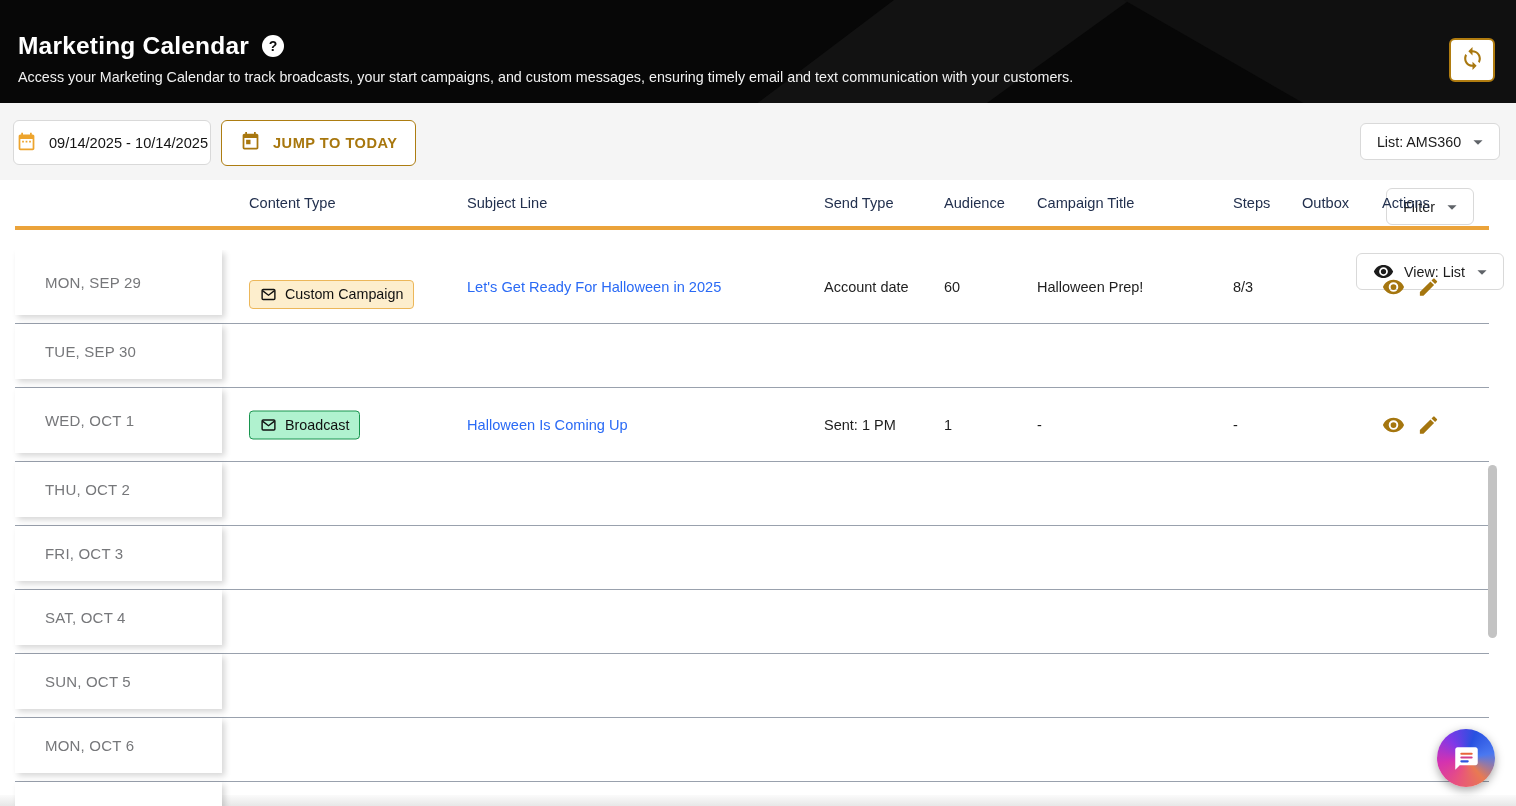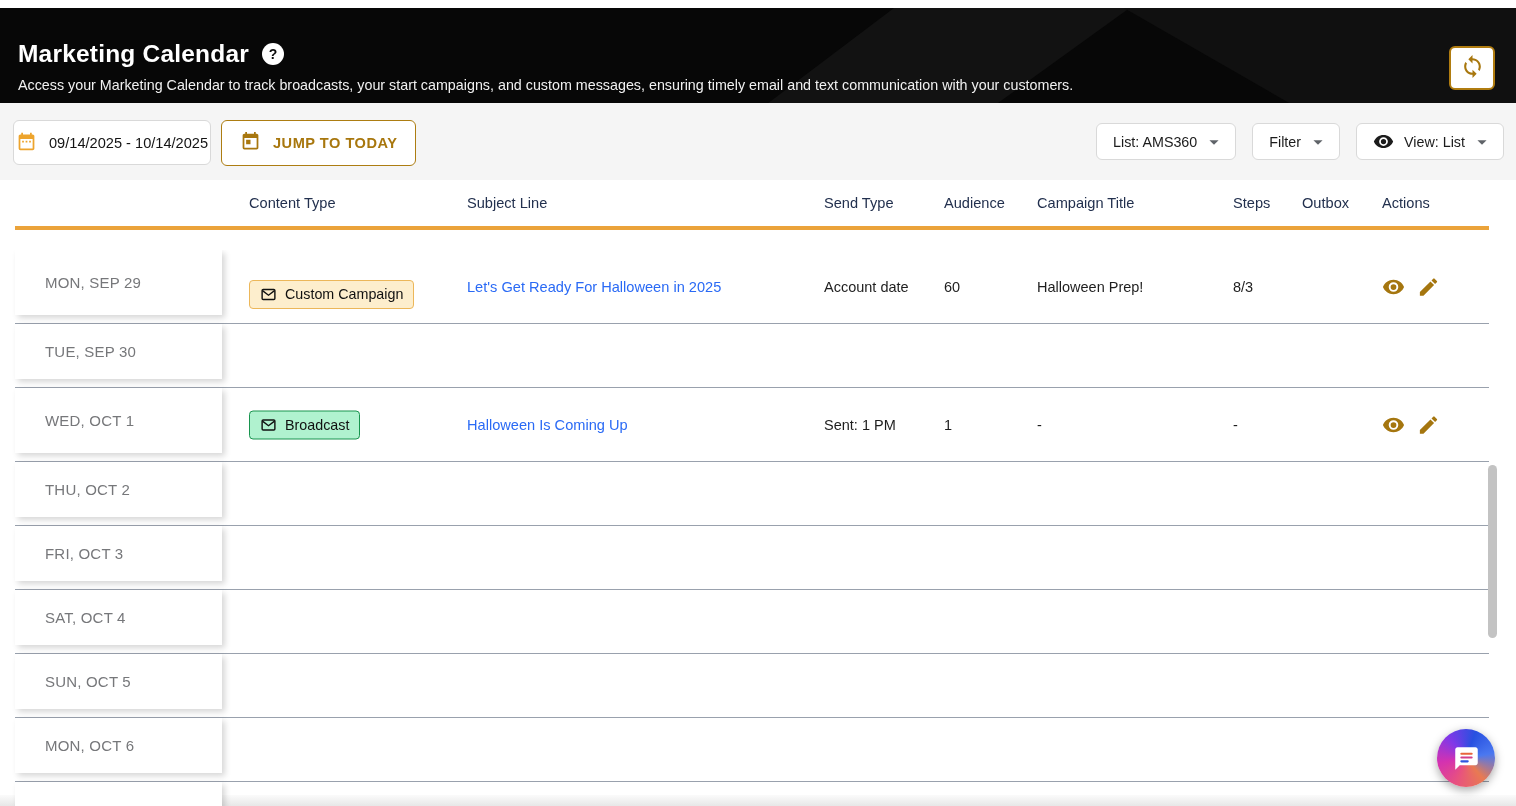--- a/index.html
+++ b/index.html
@@ -1,21 +1,21 @@
 <!DOCTYPE html>
 <html><head>
 <meta charset="utf-8">
 <style>
   * { margin:0; padding:0; box-sizing:border-box; }
   html,body { width:1516px; height:806px; overflow:hidden; background:#fff;
               font-family:"Liberation Sans", sans-serif; }
   .page { position:relative; width:1516px; height:806px; background:#fff; overflow:hidden; }
 
   
-  .hdr { position:absolute; top:0; left:0; width:100%; height:103px; background:#070707; overflow:hidden;margin-top:8px; }
+  .hdr { position:absolute; top:0; left:0; width:100%; height:103px; background:#070707; overflow:hidden; }
   .hdr .deco-a { position:absolute; top:0; right:250px; width:620px; height:103px;
                  background:#121212; clip-path:polygon(40% 0,78% 0,55% 100%,18% 100%); }
   .hdr .deco-b { position:absolute; top:0; right:0; width:560px; height:103px;
                  background:#101010; clip-path:polygon(30% 0,100% 0,100% 100%,62% 100%); }
   .hdr-title-row { position:absolute; left:18px; top:32px; display:flex; align-items:center; gap:13px; }
   .hdr-title { color:#fff; font-size:24.5px; font-weight:700; letter-spacing:.2px; }
   .help-badge { width:22px; height:22px; border-radius:50%; background:#fff; color:#0a0a0a;
                 display:flex; align-items:center; justify-content:center;
                 font-size:14px; font-weight:700; cursor:pointer; }
   .hdr-sub { position:absolute; left:18px; top:69px; color:#f1f1f1; font-size:14.3px; }
@@ -28,21 +28,21 @@
   .toolbar { position:absolute; top:103px; left:0; width:100%; height:77px; background:#f5f5f5; }
   .btn { display:flex; align-items:center; background:#fff; border:1px solid #d9d9d9;
          border-radius:6px; cursor:pointer; font-family:inherit; }
   .btn-dr { position:absolute; left:13px; top:17px; height:45px; padding:0 2px; gap:12px;
             font-size:14.6px; color:#141414; }
   .btn-dr svg { width:21px; height:21px; fill:#eda42d; }
   .btn-jump { position:absolute; left:221px; top:17px; height:46px; padding:0 18px; gap:12px;
               border:1.5px solid #ad7d12; color:#a8770e; font-weight:700; font-size:14.6px;
               letter-spacing:.5px; }
   .btn-jump svg { width:21px; height:21px; fill:#a8770e; }
-  .sel-group { position:absolute; right:12px; top:20px; display:flex; gap:16px; align-items:center; }
+  .sel-group { position:absolute; right:12px; top:20px; display:flex; gap:28px; align-items:center;flex-direction:column; }
   .sel { height:37px; padding:0 10px 0 16px; gap:6px; font-size:14.3px; color:#1b1b1b; }
   .sel svg.caret { width:22px; height:22px; fill:#5f6368; }
   .sel svg.eye-black { width:21px; height:21px; fill:#1c1c1c; margin-right:4px; }
 
   
   .thead { position:absolute; top:180px; left:15px; right:27px; height:50px;
            border-bottom:4px solid #eba33a; z-index:3; }
   .th { position:absolute; top:50%; transform:translateY(-50%); font-size:14.6px; color:#22304e;
         white-space:nowrap; }
   .th-date-card { position:absolute; left:0; top:0; height:50px; width:207px; background:#fff;

